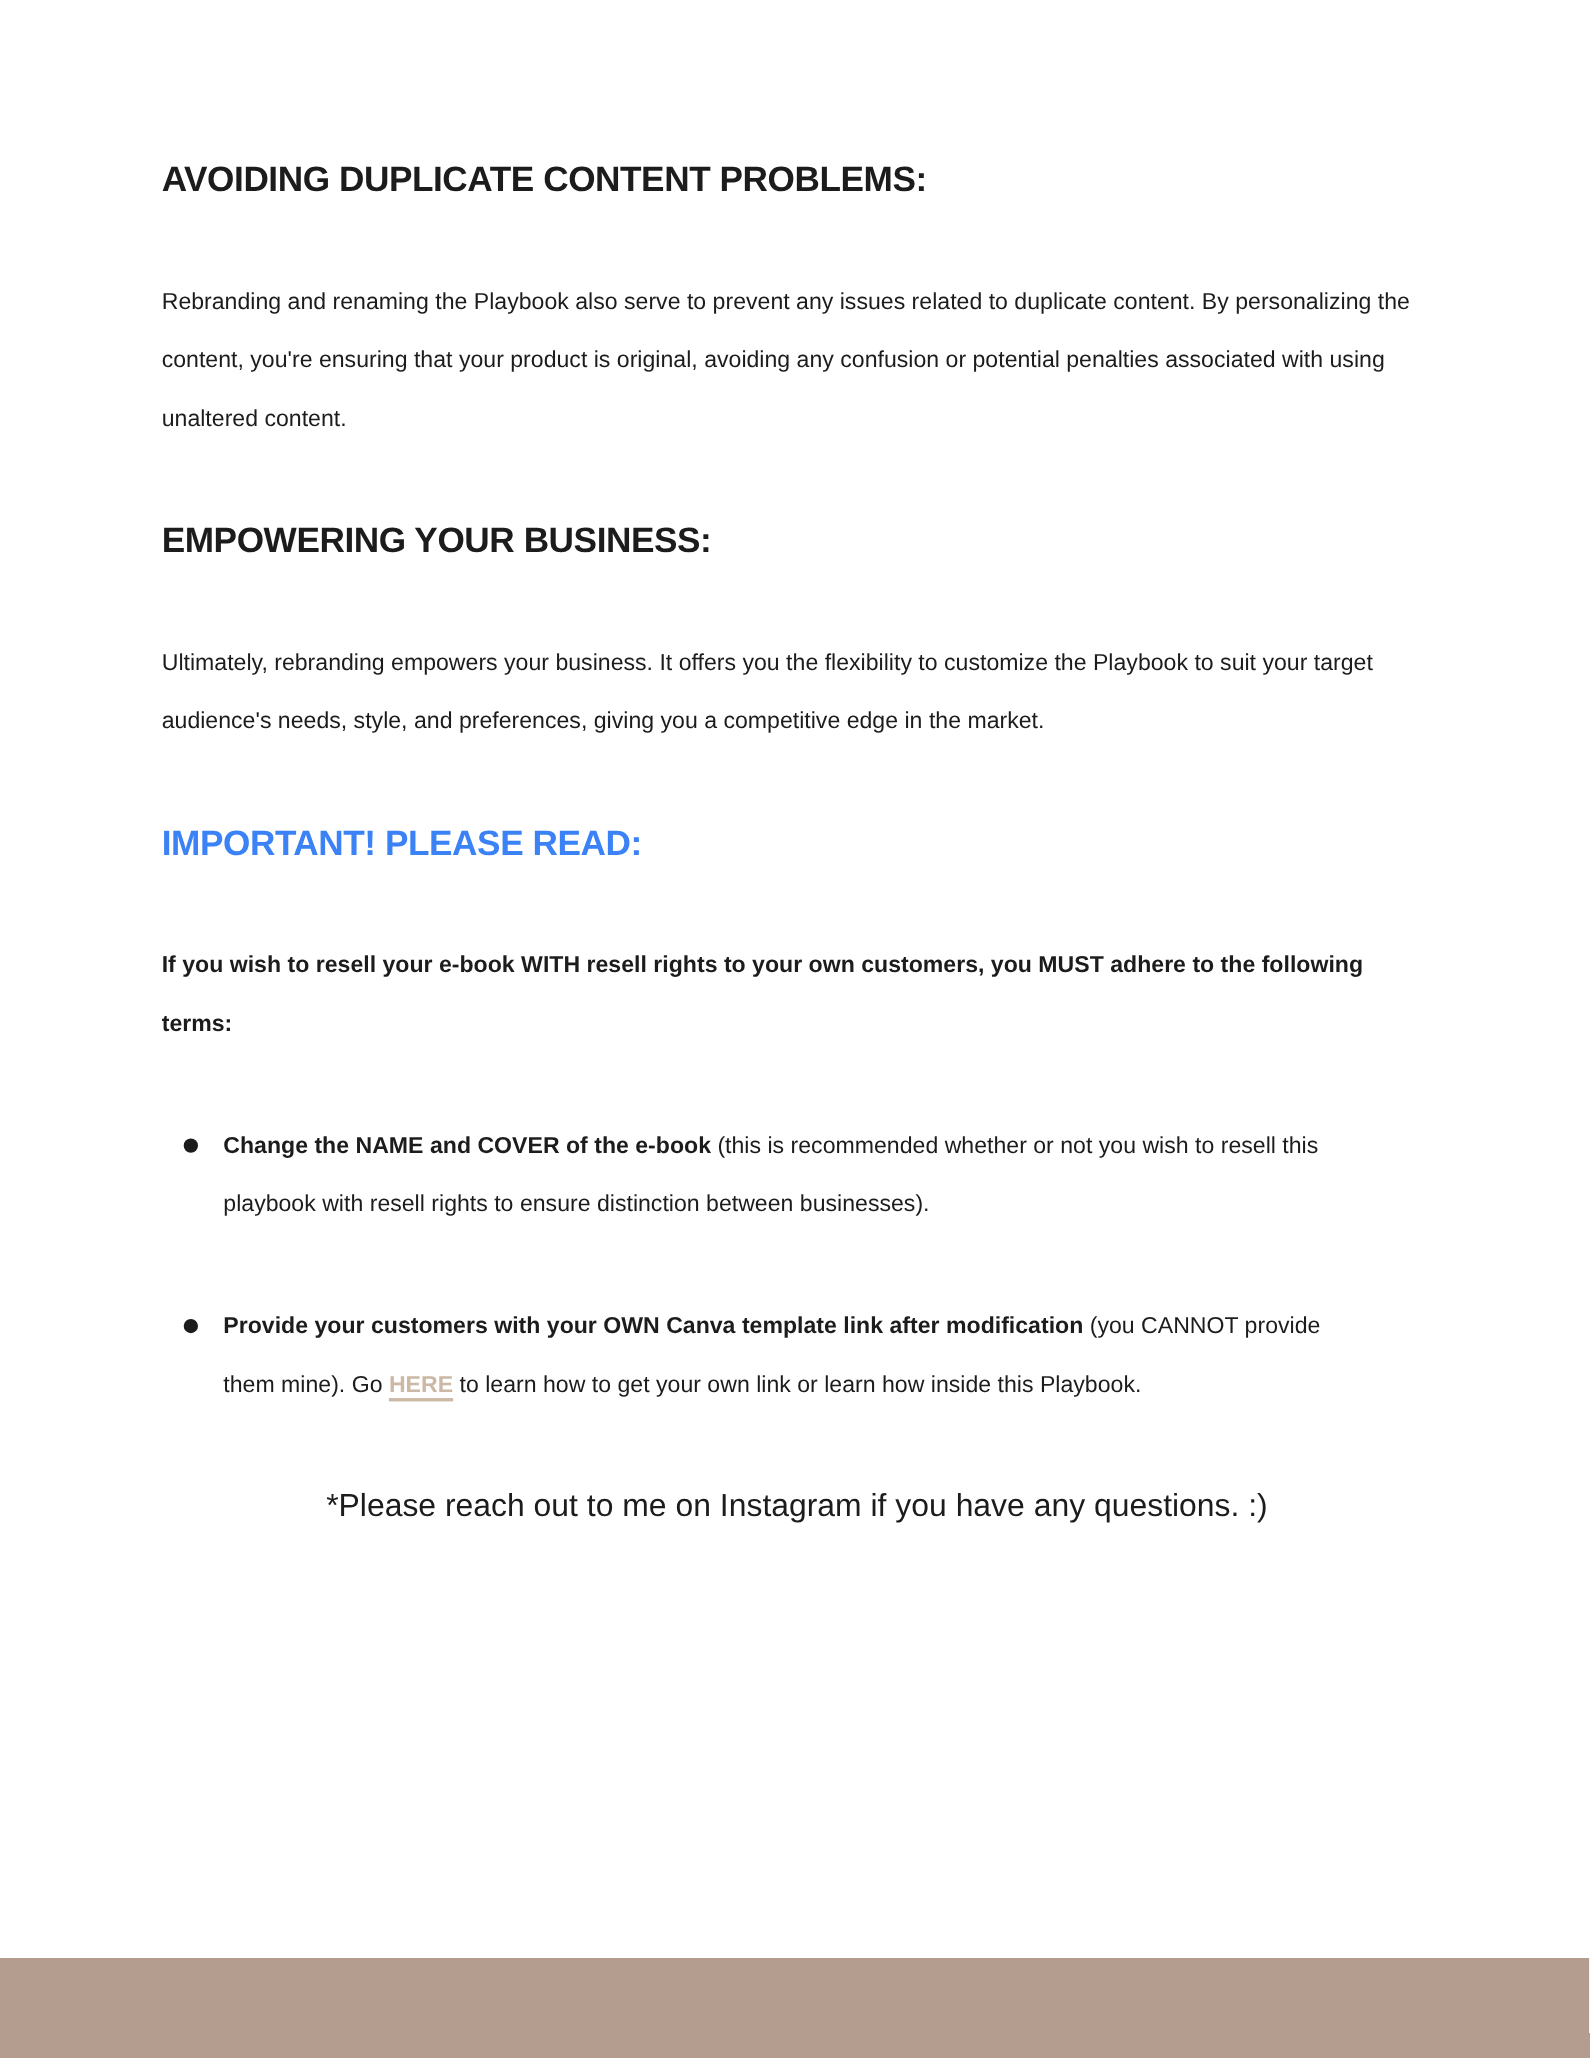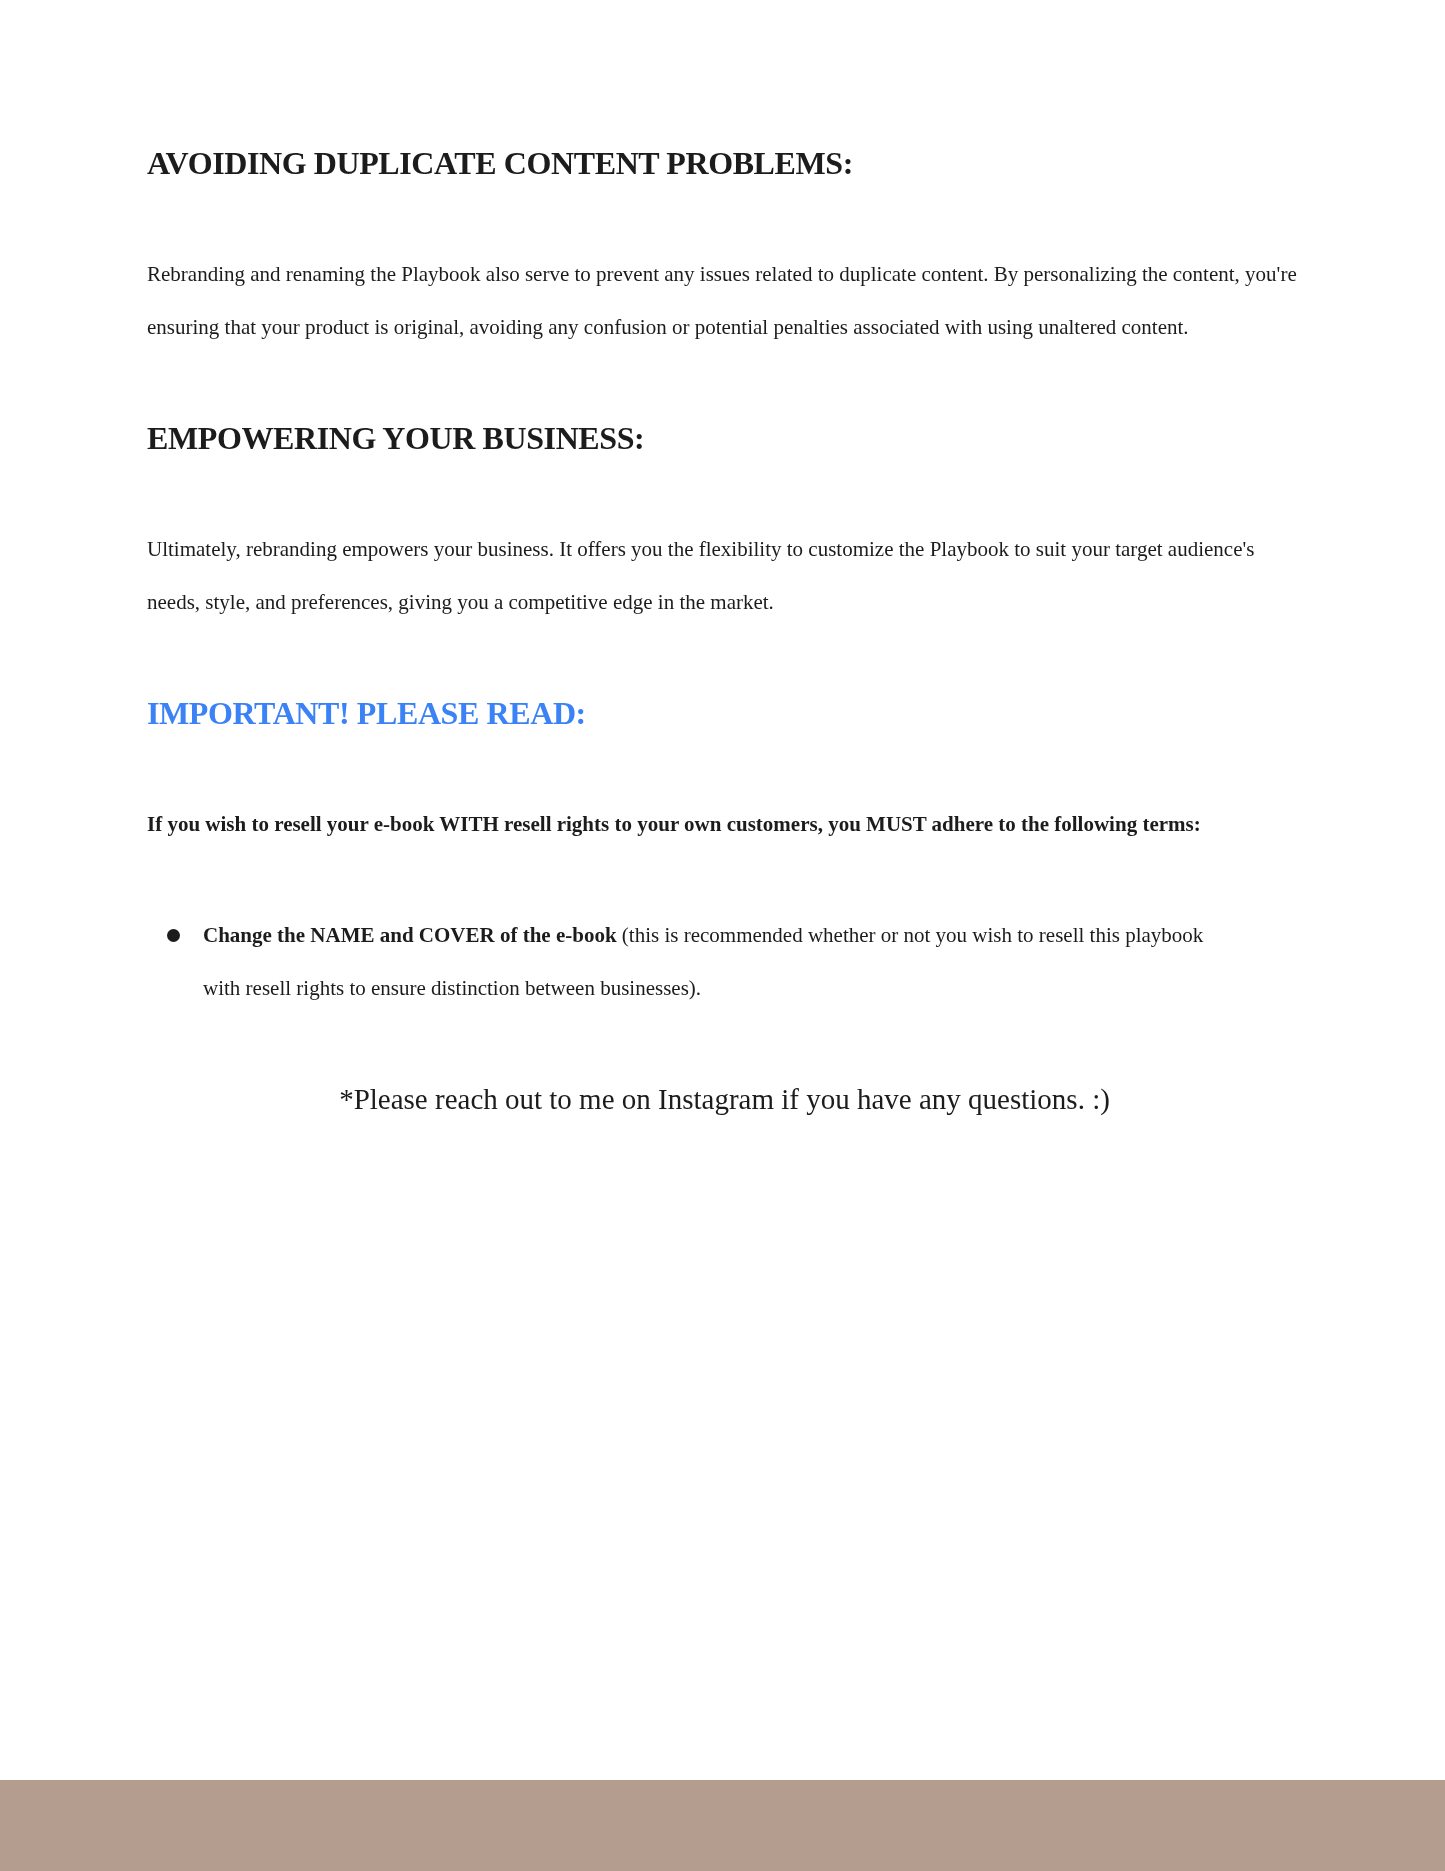--- a/index.html
+++ b/index.html
@@ -1,21 +1,21 @@
 <!DOCTYPE html>
 <html><head>
 <meta charset="utf-8">
 <style>
   html, body { margin: 0; padding: 0; background: #ffffff; }
   .page {
     position: relative;
     width: 1445px;
     height: 1871px;
     background: #ffffff;
-    font-family: Liberation Serif, serif;
+    font-family: Liberation Sans, sans-serif;
     color: #1c1c1c;
     overflow: hidden;
   }
   .content {
     position: absolute;
     top: 137px;
     left: 147px;
     width: 1155px;
   }
   .heading {
@@ -95,20 +95,24 @@
 
     <h2 class="heading red">IMPORTANT! PLEASE READ:</h2>
 
     <p class="para bold">If you wish to resell your e-book WITH resell rights to your own customers, you MUST adhere to the following terms:</p>
 
     <ul class="terms">
       <li>
         <span class="bullet-dot"></span>
         <span class="b">Change the NAME and COVER of the e-book</span><span> (this is recommended whether or not you wish to resell this playbook with resell rights to ensure distinction between businesses).</span>
       </li>
+      <li>
+        <span class="bullet-dot"></span>
+        <span class="b">Provide your customers with your OWN Canva template link after modification</span><span> (you CANNOT provide them mine). Go </span><a href="#" class="here-link">HERE</a><span> to learn how to get your own link or learn how inside this Playbook.</span>
+      </li>
     </ul>
 
     <p class="footnote">*Please reach out to me on Instagram if you have any questions. :)</p>
 
   </div>
 
   <div class="footer-bar"></div>
 </div>
 
 </body></html>

